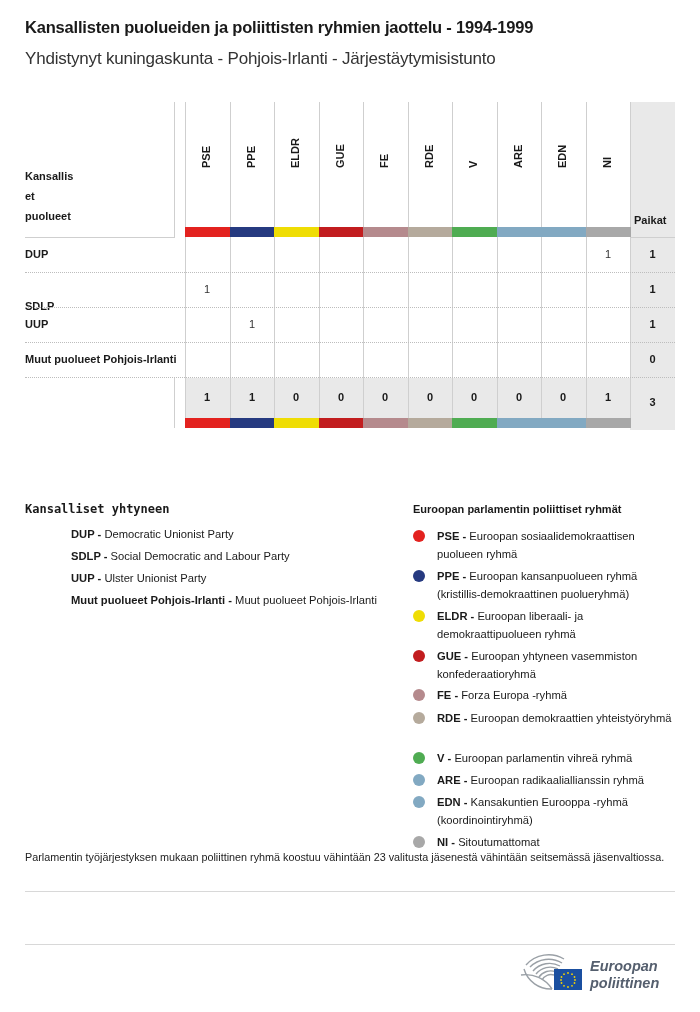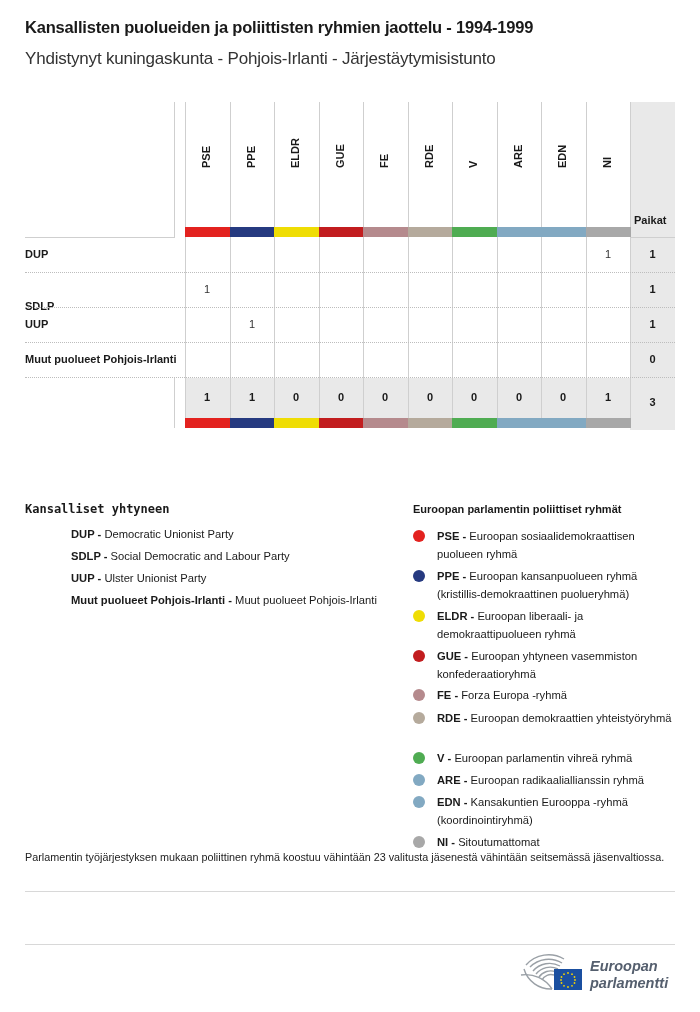--- a/index.html
+++ b/index.html
@@ -40,20 +40,25 @@
 </style>
 </head>
 <body>
 
 <div class="title">Kansallisten puolueiden ja poliittisten ryhmien jaottelu - 1994-1999</div>
 <div class="subtitle">Yhdistynyt kuningaskunta - Pohjois-Irlanti - Järjestäytymisistunto</div>
 
 <div class="tbl" id="tbl">
   <div class="paikat-bg" style="left:605px; top:2px; width:45px; height:328px;"></div>
   <div class="totals-bg" style="left:160px; top:278px; width:445px; height:40px;"></div>
+  <div class="hdr-label">
+    <div>Kansallis</div>
+    <div>et</div>
+    <div>puolueet</div>
+  </div>
   <div class="paikat-hdr" style="left:609px; top:114px;">Paikat</div>
 <div class="vline" style="left:149px; top:2px; height:135px;"></div>
     <div class="vline" style="left:149px; top:278px; height:50px;"></div>
     <div class="vline" style="left:160px; top:2px; height:326px;"></div>
     <div class="vline" style="left:205px; top:2px; height:326px;"></div>
     <div class="vline" style="left:249px; top:2px; height:326px;"></div>
     <div class="vline" style="left:294px; top:2px; height:326px;"></div>
     <div class="vline" style="left:338px; top:2px; height:326px;"></div>
     <div class="vline" style="left:383px; top:2px; height:326px;"></div>
     <div class="vline" style="left:427px; top:2px; height:326px;"></div>
@@ -205,15 +210,15 @@
       <circle cx="50" cy="34" r="0.9"></circle>
         <circle cx="46" cy="32.8" r="0.9"></circle>
         <circle cx="43.5" cy="30" r="0.9"></circle>
       <circle cx="43" cy="27" r="0.9"></circle>
         <circle cx="43.5" cy="24" r="0.9"></circle>
         <circle cx="46" cy="21.2" r="0.9"></circle>
     </g>
   </svg>
   <div class="logo-text">
     <div>Euroopan</div>
-    <div>parlamentti</div>
+    <div>poliittinen</div>
   </div>
 </div>
 
 </body></html>

